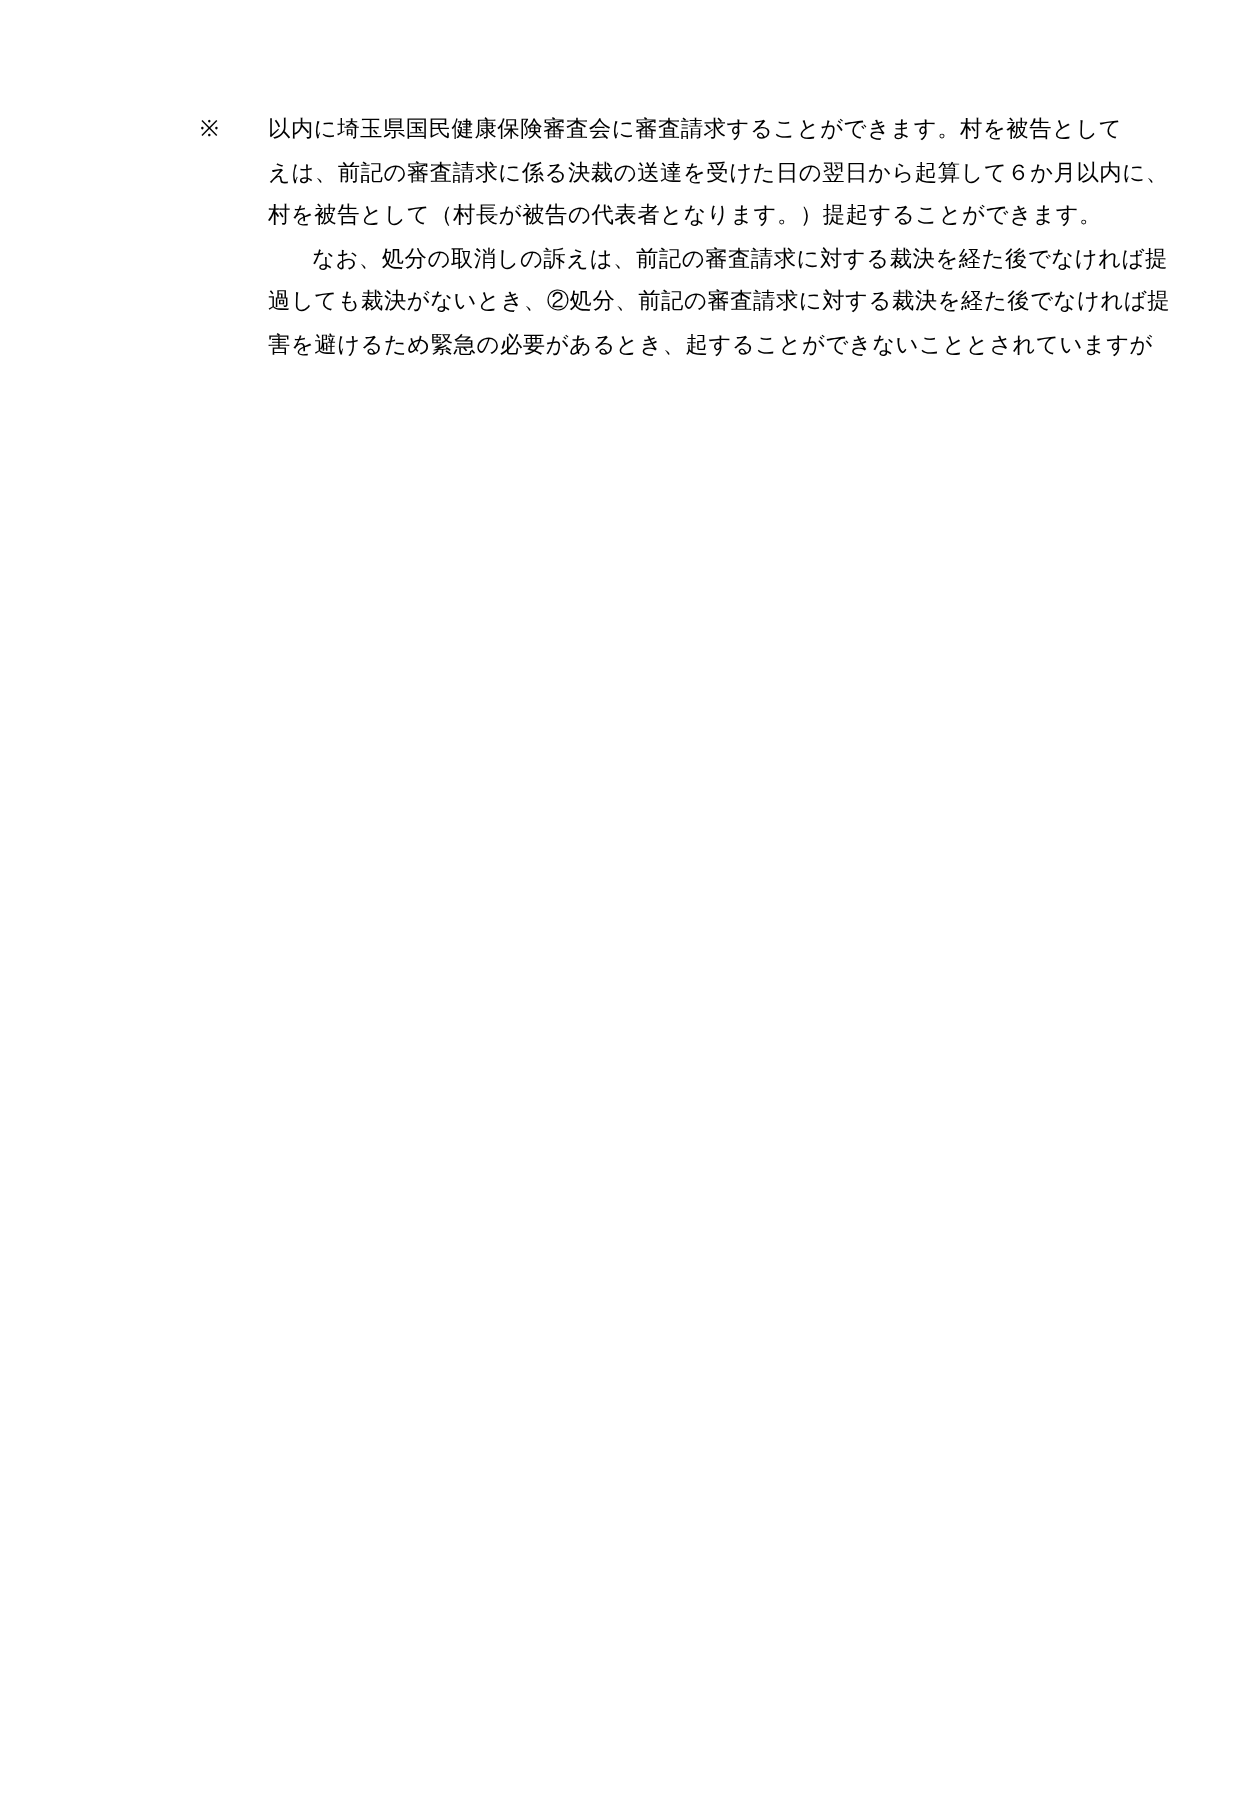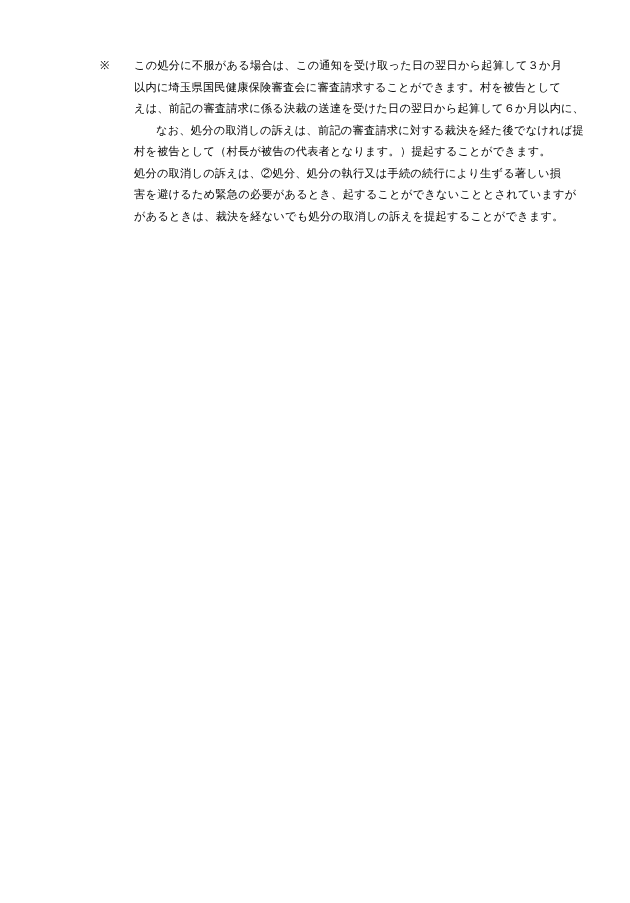--- a/index.html
+++ b/index.html
@@ -54,25 +54,23 @@
 </style>
 </head>
 <body>
 
 <div class="page">
 
   <div class="notice-block">
     <div class="notice-row">
       <div class="notice-marker">※</div>
       <div class="notice-body">
-        <div class="notice-line">この処分に不服がある場合は、この通知を受け取った日の翌日から起算して３か月</div>
         <div class="notice-line">以内に埼玉県国民健康保険審査会に審査請求することができます。村を被告として</div>
         <div class="notice-line">えは、前記の審査請求に係る決裁の送達を受けた日の翌日から起算して６か月以内に、</div>
+        <div class="notice-line">村を被告として（村長が被告の代表者となります。）提起することができます。</div>
         <div class="notice-line indent-2">なお、処分の取消しの訴えは、前記の審査請求に対する裁決を経た後でなければ提</div>
-        <div class="notice-line">村を被告として（村長が被告の代表者となります。）提起することができます。</div>
-        <div class="notice-line">処分の取消しの訴えは、②処分、処分の執行又は手続の続行により生ずる著しい損</div>
+        <div class="notice-line">過しても裁決がないとき、②処分、前記の審査請求に対する裁決を経た後でなければ提</div>
         <div class="notice-line">害を避けるため緊急の必要があるとき、起することができないこととされていますが</div>
-        <div class="notice-line">があるときは、裁決を経ないでも処分の取消しの訴えを提起することができます。</div>
       </div>
     </div>
   </div>
 
 </div>
 
 </body></html>

